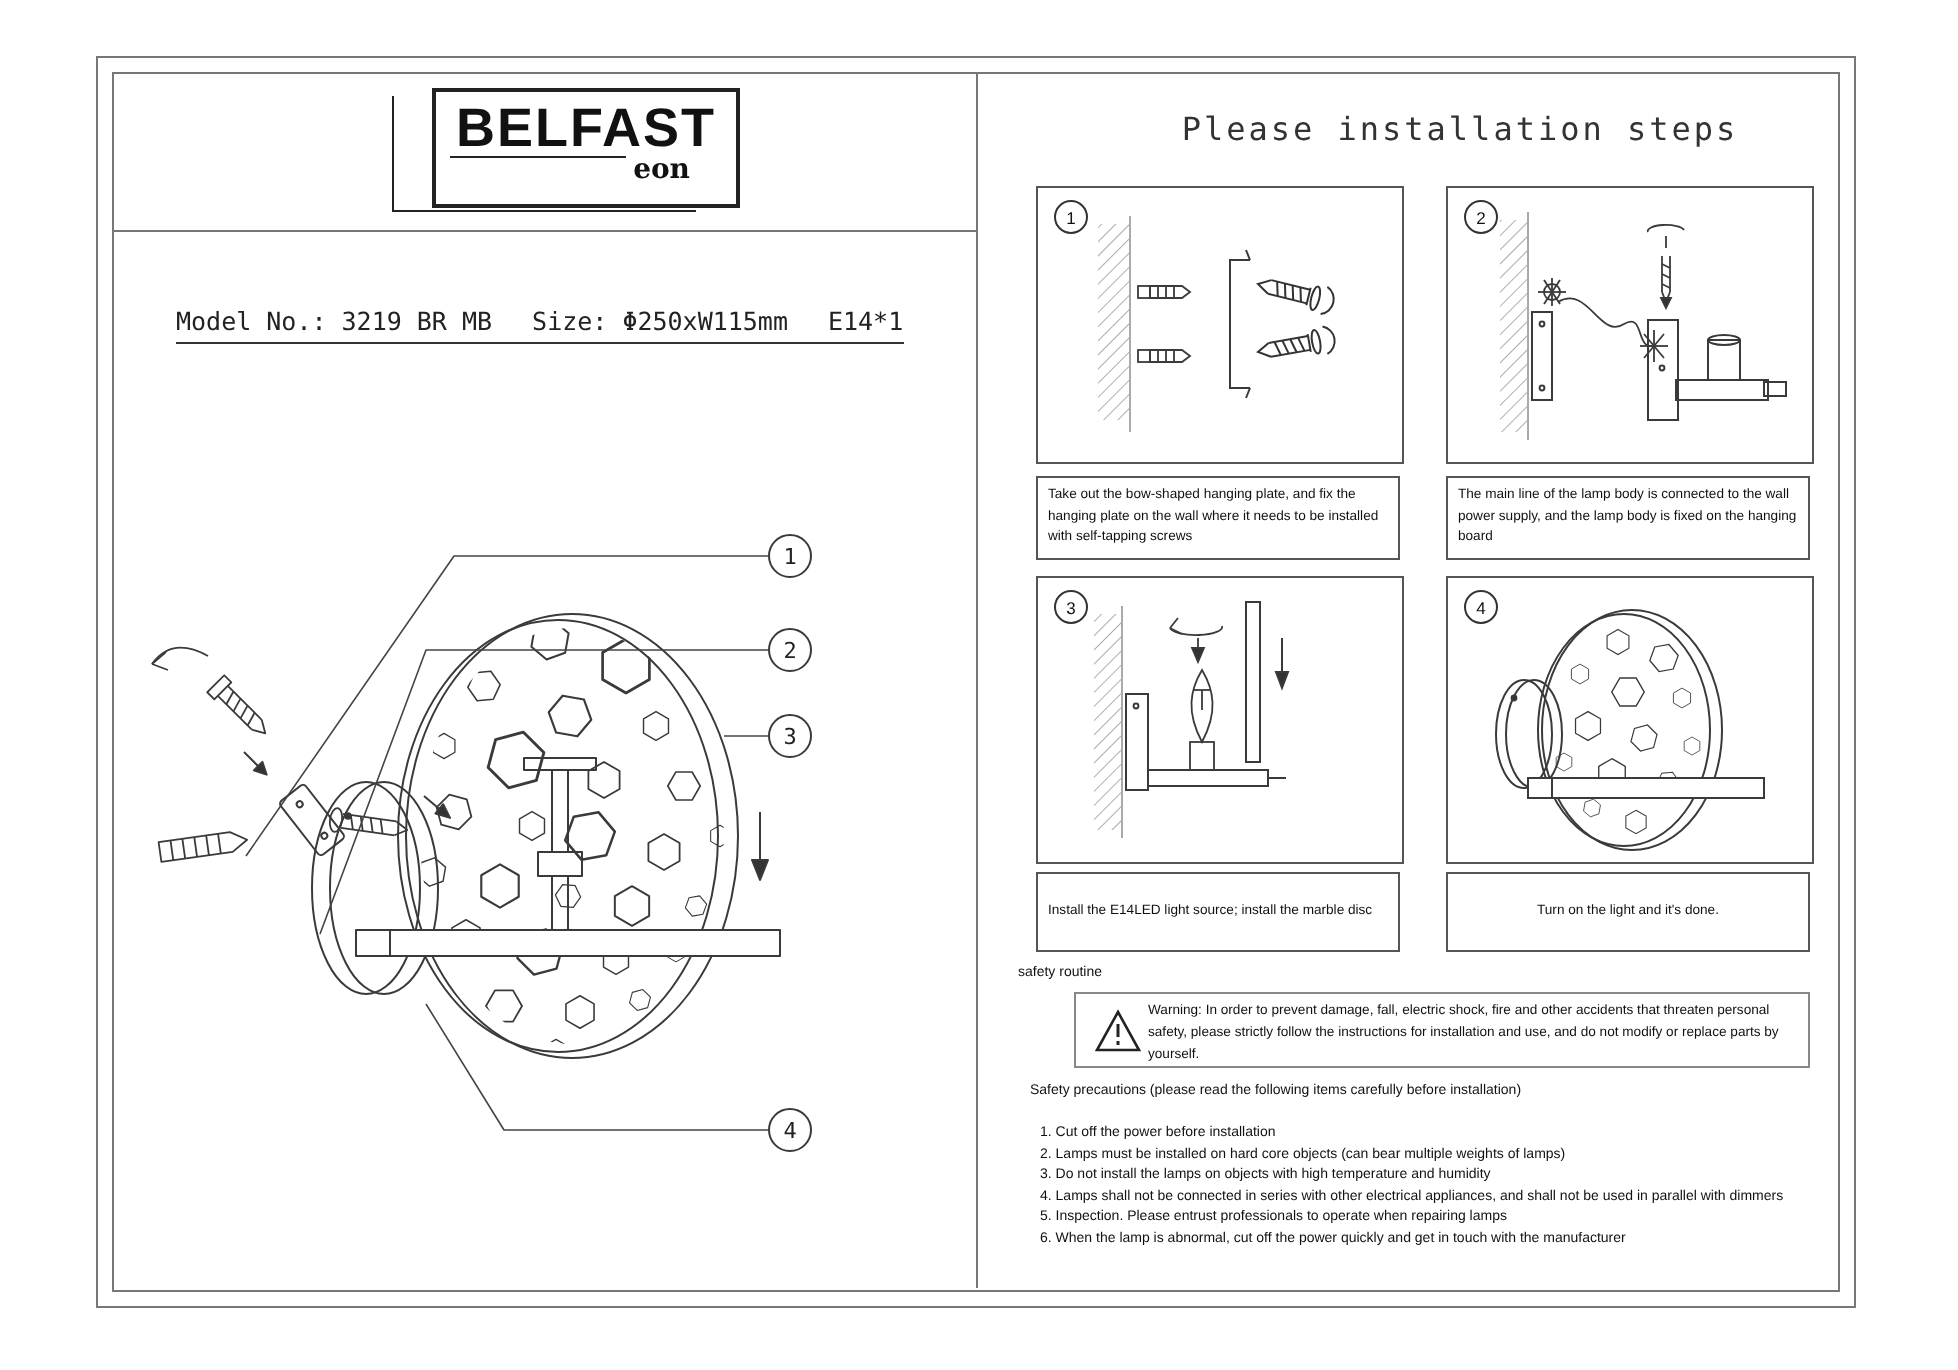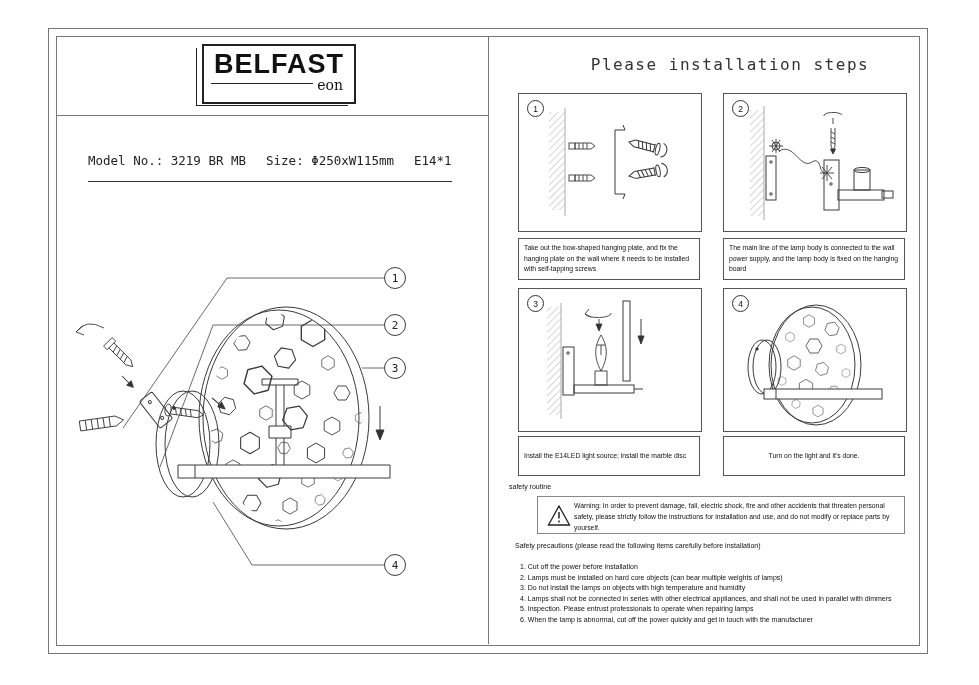--- a/index.html
+++ b/index.html
@@ -3,26 +3,26 @@
 <meta charset="utf-8">
 <style>
   html,body{margin:0;padding:0;background:#fff;}
   body{width:979px;height:685px;position:relative;font-family:"Liberation Sans",sans-serif;color:#1a1a1a;overflow:hidden;}
   .abs{position:absolute;}
   .frame{border:1px solid #777;}
   .thinline{background:#777;}
   
   .logo-box{border:2px solid #222;background:#fff;display:flex;flex-direction:column;align-items:center;}
   .logo-name{font-family:"Liberation Sans",sans-serif;font-weight:bold;font-size:27px;letter-spacing:1px;color:#111;margin-top:5px;line-height:1;}
-  .logo-bottom{display:flex;align-items:center;width:100%;padding:0 7px 3px 7px;box-sizing:border-box;}
+  .logo-bottom{display:flex;align-items:flex-start;width:100%;padding:0 19px 3px 7px;box-sizing:border-box;font-weight:bold;}
   .logo-rule{flex:1;border-bottom:1.5px solid #222;margin-bottom:4px;}
   .logo-sub{font-family:"DejaVu Serif",serif;font-size:14px;color:#111;padding:0 4px;line-height:1;}
   .logo-shadow{border-left:1.5px solid #222;border-bottom:1.5px solid #222;}
   
-  .model-line{font-family:"DejaVu Sans Mono",monospace;font-size:12.5px;color:#222;border-bottom:1px solid #333;padding-bottom:13px;white-space:nowrap;}
+  .model-line{font-family:"DejaVu Sans Mono",monospace;font-size:12.5px;color:#222;border-bottom:1px solid #333;padding-bottom:3px;white-space:nowrap;}
   .model-line span{margin-right:20px;}
   .model-line span:last-child{margin-right:0;}
   
   .page-title{font-family:"DejaVu Sans Mono",monospace;font-size:16px;letter-spacing:1.5px;color:#333;text-align:center;}
   .step-img{border:1px solid #555;background:#fff;}
   .step-cap{border:1px solid #555;background:#fff;font-size:6.8px;line-height:1.55;color:#111;display:flex;align-items:center;box-sizing:border-box;padding:3px 5px;}
   .step-cap.center{justify-content:center;text-align:center;}
   .step-num{width:15px;height:15px;border:1px solid #333;border-radius:50%;font-size:8.5px;display:flex;align-items:center;justify-content:center;background:#fff;color:#111;}
   .small-label{font-size:7px;color:#111;}
   .warn-box{border:1px solid #888;background:#fff;font-size:6.8px;line-height:1.6;color:#111;box-sizing:border-box;padding:4px 6px 3px 36px;}
@@ -59,21 +59,21 @@
     </g>
   </defs>
 </svg>
 
 <div class="abs frame" style="left:48px;top:28px;width:878px;height:624px;"></div>
 <div class="abs frame" style="left:56px;top:36px;width:862px;height:608px;"></div>
 <div class="abs thinline" style="left:488px;top:36px;width:1px;height:608px;"></div>
 <div class="abs thinline" style="left:57px;top:115px;width:431px;height:1px;"></div>
 
 <div class="abs logo-shadow" style="left:196px;top:48px;width:151px;height:57px;"></div>
-<div class="abs logo-box" style="left:202px;top:44px;width:150px;height:56px;">
+<div class="abs logo-box" style="left:216px;top:44px;width:150px;height:56px;">
   <div class="logo-name">BELFAST</div>
   <div class="logo-bottom">
     <div class="logo-rule"></div>
     <div class="logo-sub">eon</div>
   </div>
 </div>
 
 <div class="abs model-line" style="left:88px;top:153px;">
   <span>Model No.:  3219 BR MB</span><span>Size: Φ250xW115mm</span><span>E14*1</span>
 </div>

